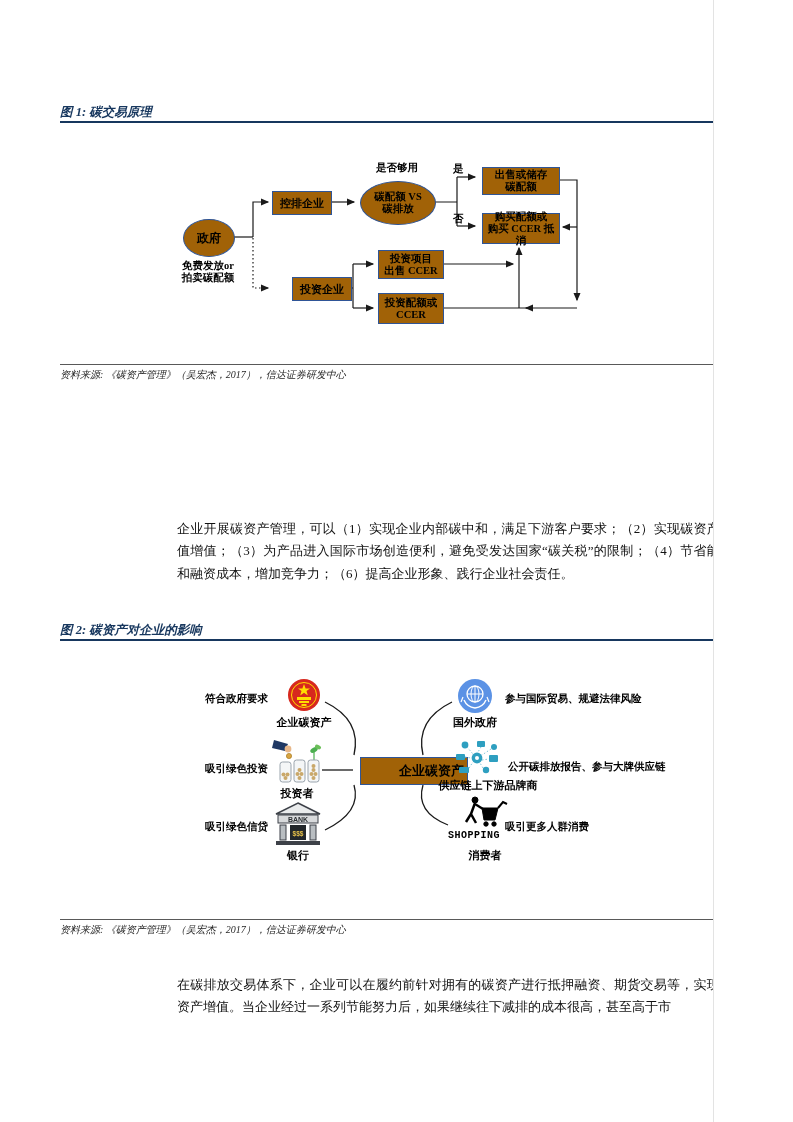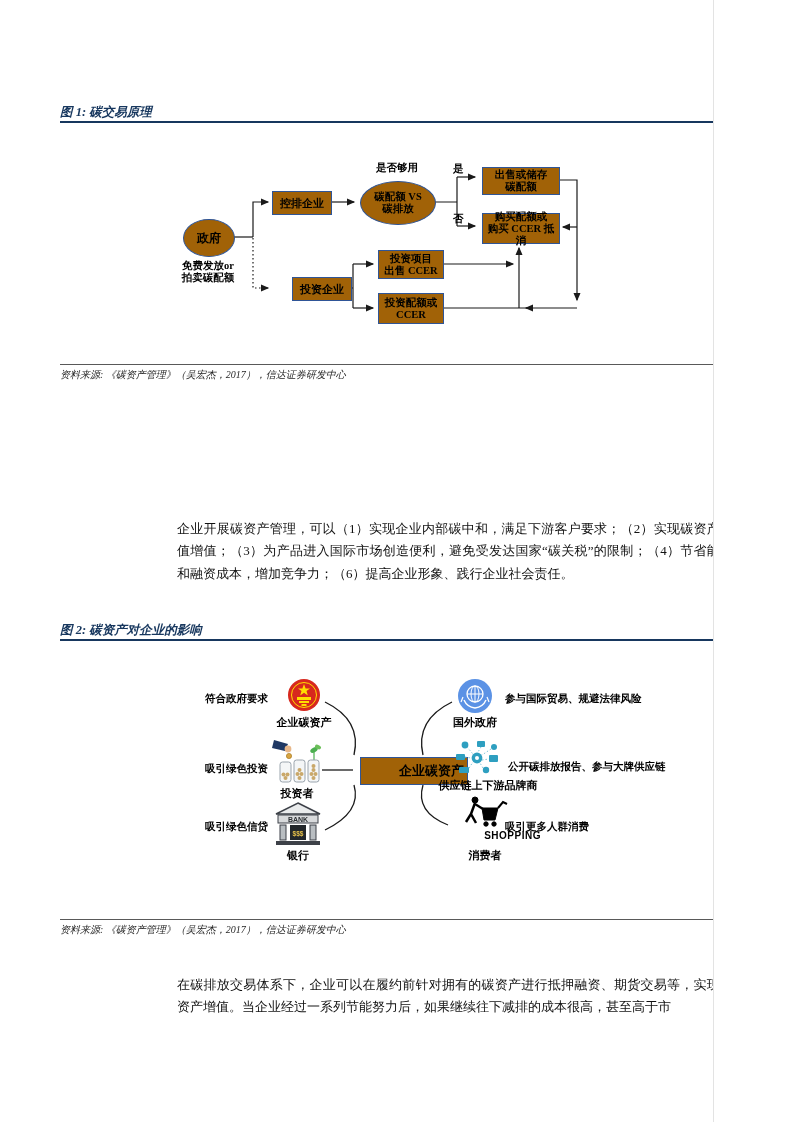--- a/index.html
+++ b/index.html
@@ -226,21 +226,21 @@
       <g fill="#000" stroke="#000">
         <circle cx="22" cy="4" r="3"></circle>
         <path d="M22,7 L18,18 L13,26 M18,18 L23,27" stroke-width="2.5" fill="none"></path>
         <path d="M22,8 L30,13" stroke-width="2.2" fill="none"></path>
         <polygon points="29,12 45,12 42,24 31,24" fill="#000"></polygon>
         <circle cx="33" cy="28" r="2.2"></circle>
         <circle cx="41" cy="28" r="2.2"></circle>
         <path d="M45,12 L50,6 L54,8" stroke-width="2" fill="none"></path>
       </g>
     </svg>
-    <div class="abs" style="left:258px;top:170px;width:72px;text-align:right;font-family:Liberation Sans, sans-serif;font-size:10px;font-weight:bold;color:#000;letter-spacing:0.5px;margin-left:21px;">SHOPPING</div>
+    <div class="abs" style="left:258px;top:170px;width:72px;text-align:left;font-family:Liberation Mono, monospace;font-size:10px;font-weight:bold;color:#000;letter-spacing:0.5px;">SHOPPING</div>
     <div class="node-name" style="left:265px;top:188px;width:60px;">消费者</div>
     <div class="benefit" style="left:315px;top:160px;">吸引更多人群消费</div>
   </div>
 
   <div class="abs thin-rule" style="left:60px;top:919px;width:673px;"></div>
   <div class="abs source" style="left:60px;top:923px;">资料来源: 《碳资产管理》（吴宏杰，2017），信达证券研发中心</div>
 
   <div class="abs body-text" style="left:177px;top:974px;width:556px;">在碳排放交易体系下，企业可以在履约前针对拥有的碳资产进行抵押融资、期货交易等，实现碳资产增值。当企业经过一系列节能努力后，如果继续往下减排的成本很高，甚至高于市</div>
 
   <div class="abs" style="left:716px;top:1030px;width:24px;text-align:center;font-family:'Liberation Sans',sans-serif;font-size:12.5px;color:#17375E;">7</div>

